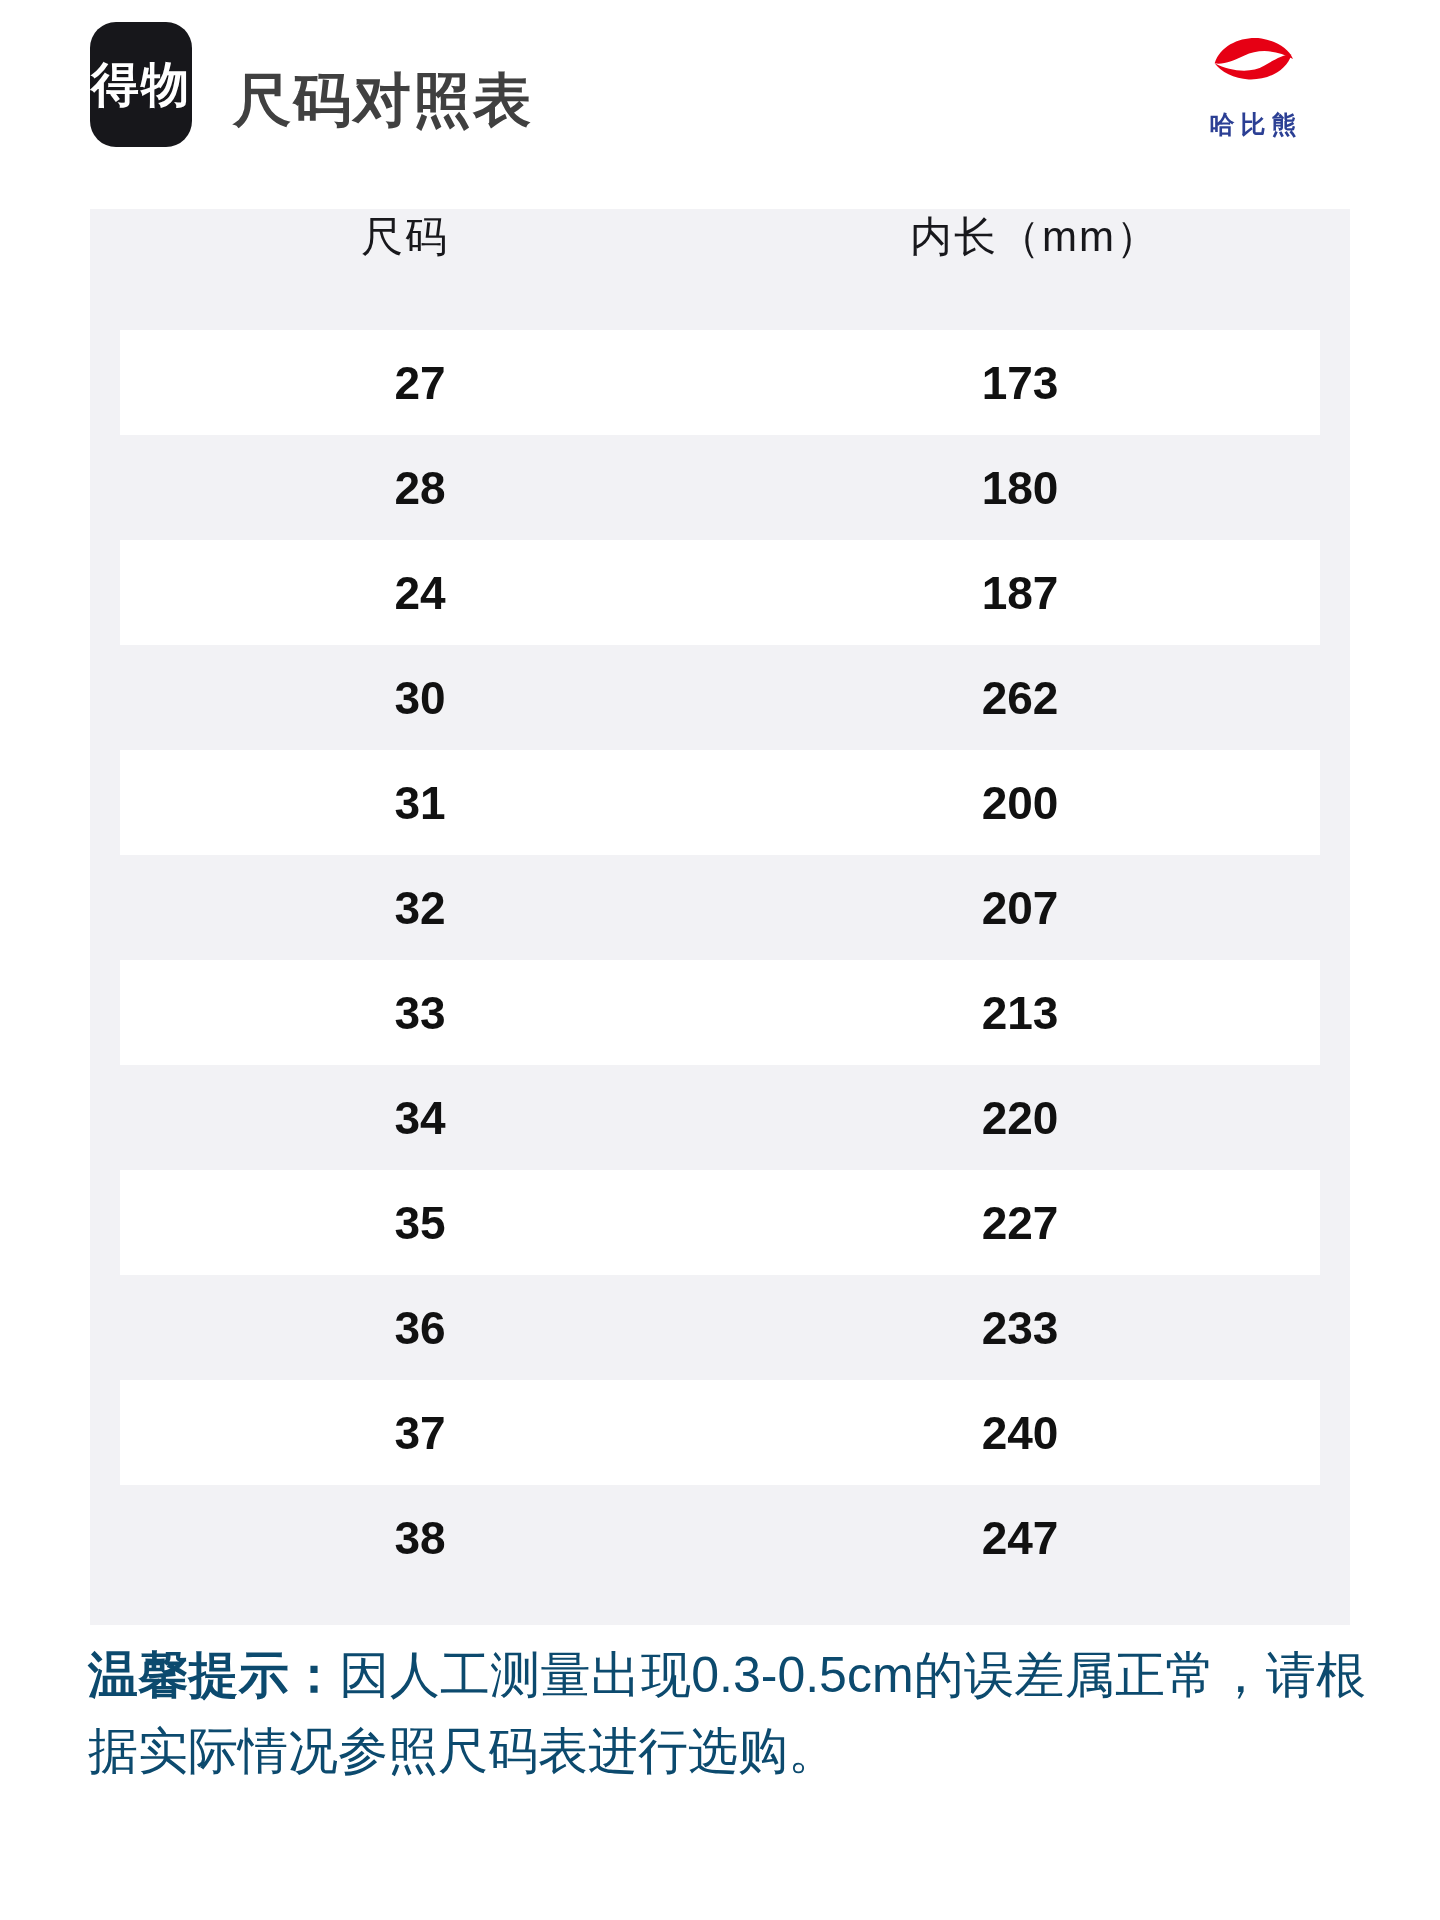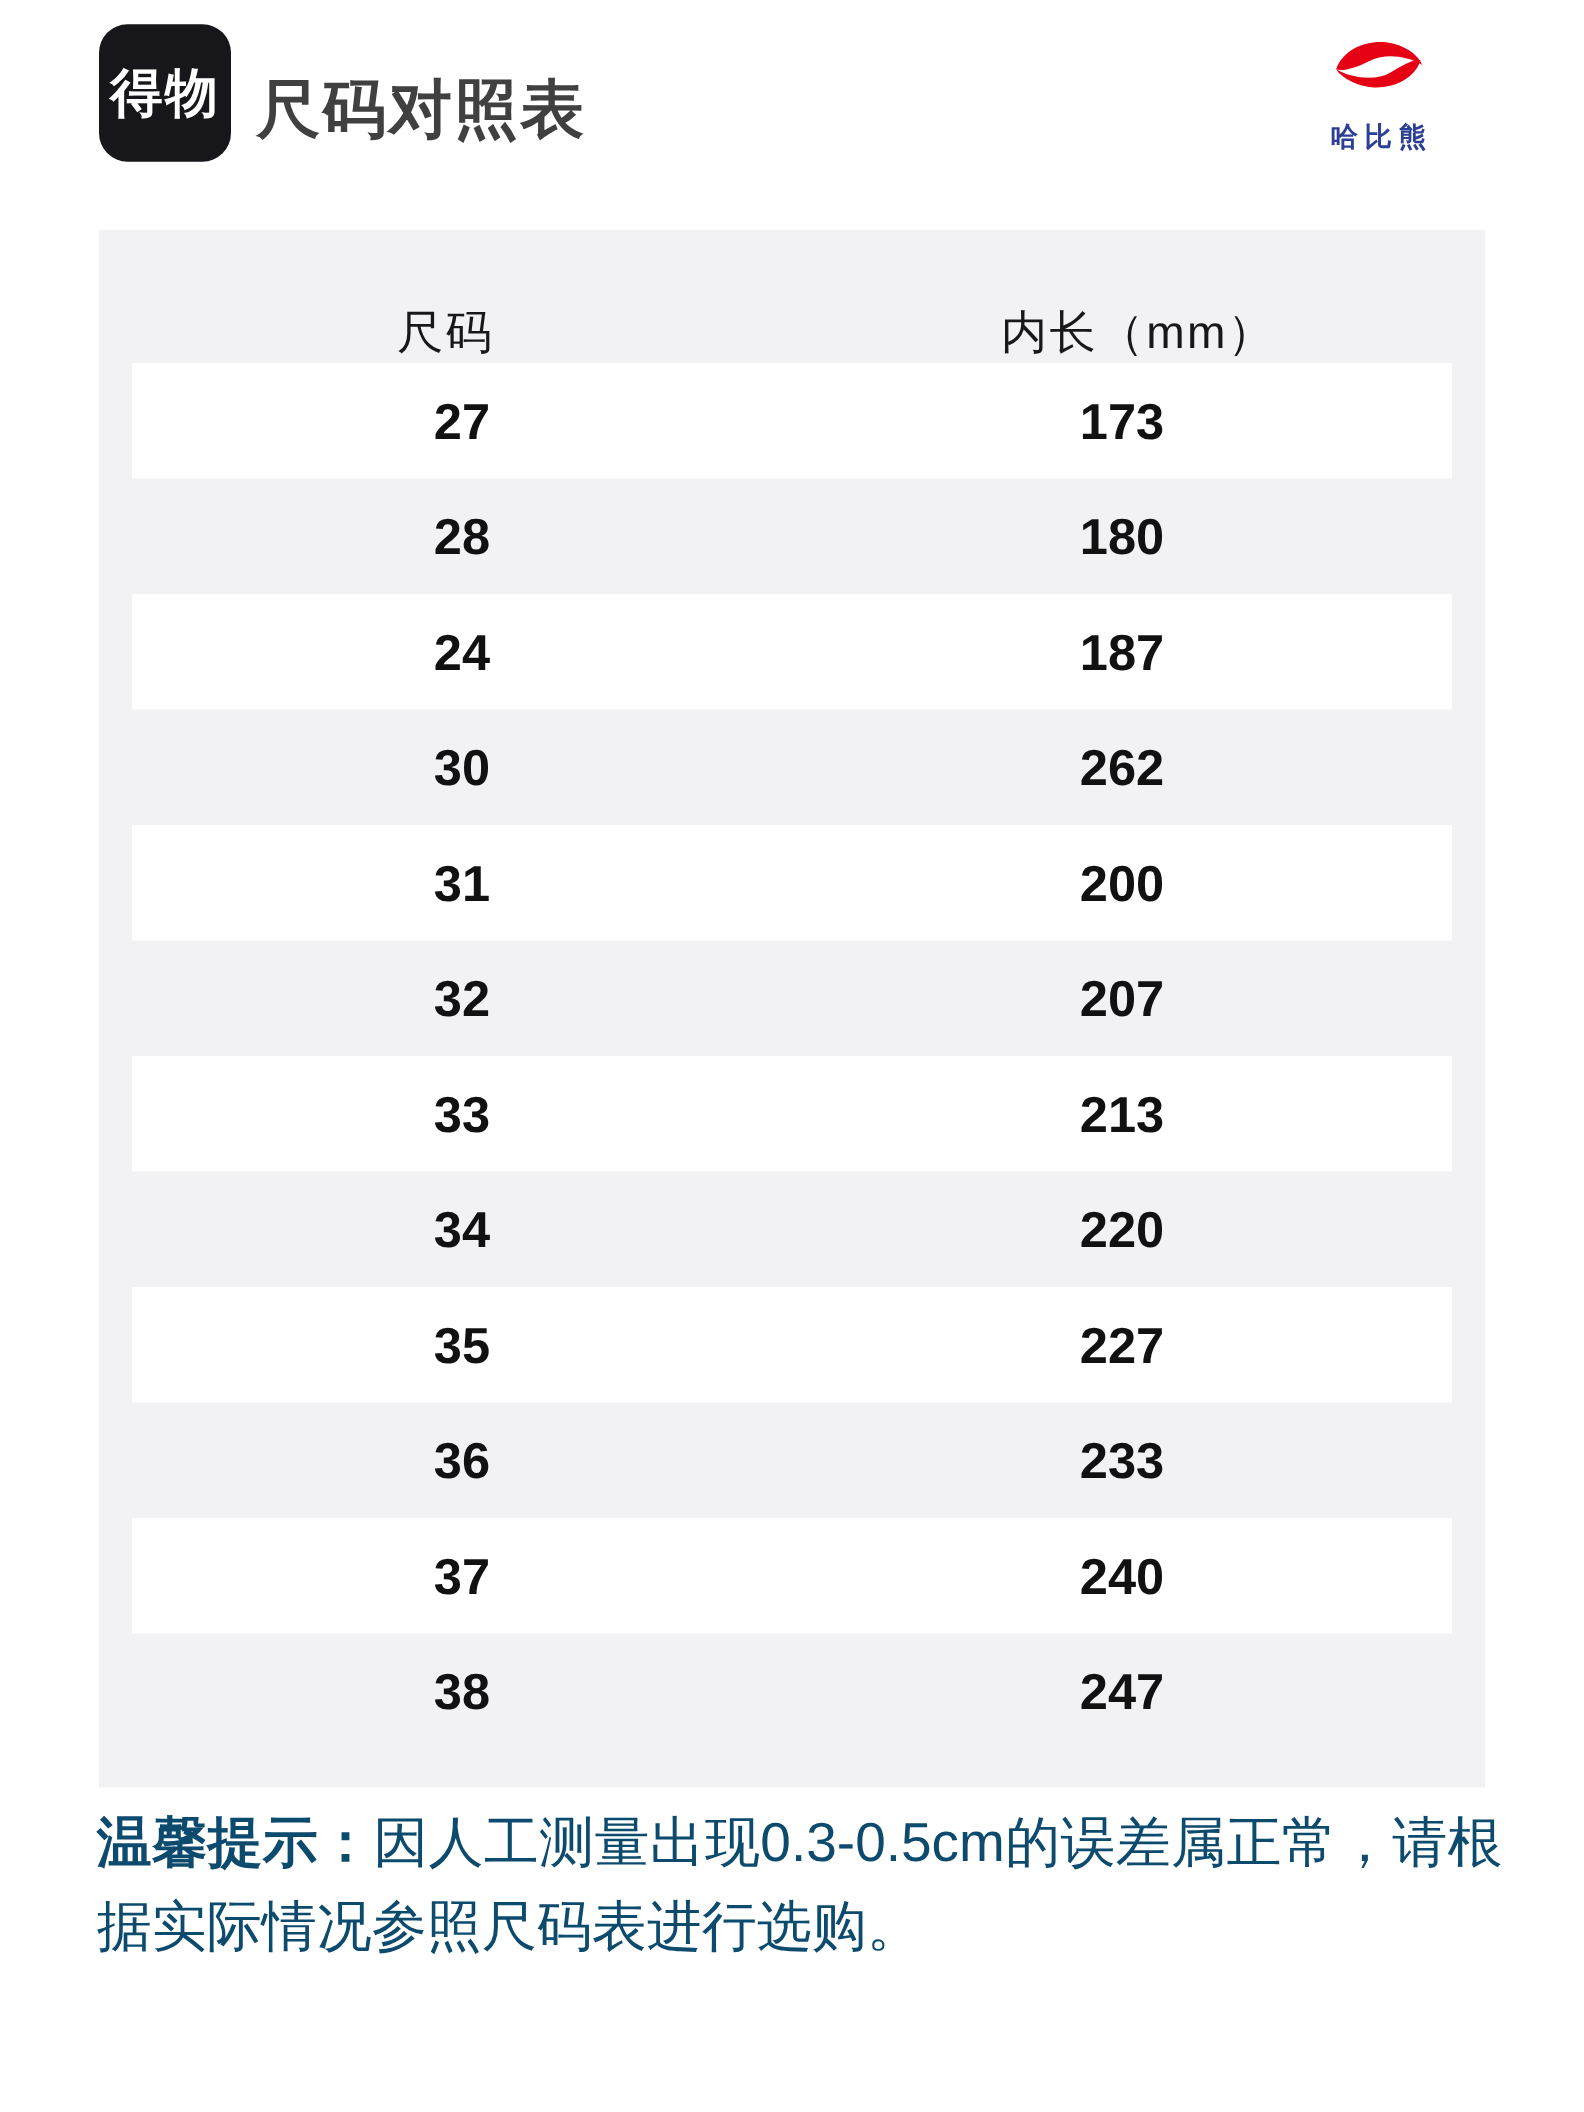--- a/index.html
+++ b/index.html
@@ -14,21 +14,21 @@
     height: 1920px;
     background: #ffffff;
     overflow: hidden;
   }
 
   
   .dewu-logo {
     position: absolute;
     left: 90px;
     top: 22px;
-    width: 120px;
+    width: 102px;
     height: 125px;
     background: #17171b;
     border-radius: 26px;
     display: flex;
     align-items: center;
     justify-content: center;
   }
   .dewu-logo span {
     color: #ffffff;
     font-size: 48px;
@@ -73,21 +73,21 @@
     position: absolute;
     left: 90px;
     top: 209px;
     width: 1260px;
     background: #f2f2f5;
     padding-bottom: 35px;
   }
   .table-header {
     height: 121px;
     display: flex;
-    align-items: flex-end;
+    align-items: flex-start;
   }
   .table-header .hcell {
     width: 50%;
     text-align: center;
     font-size: 42px;
     font-weight: 400;
     color: #18181c;
     letter-spacing: 2px;
   }
   .rows .row {

